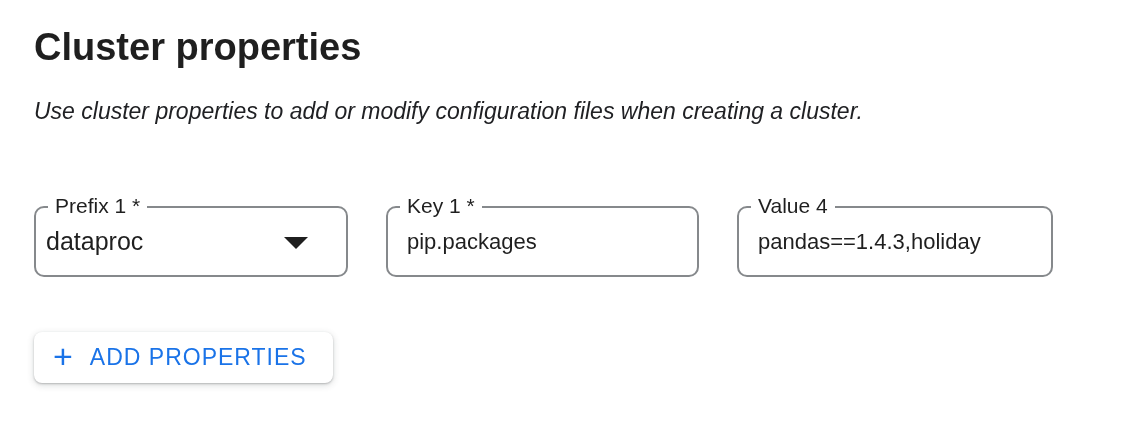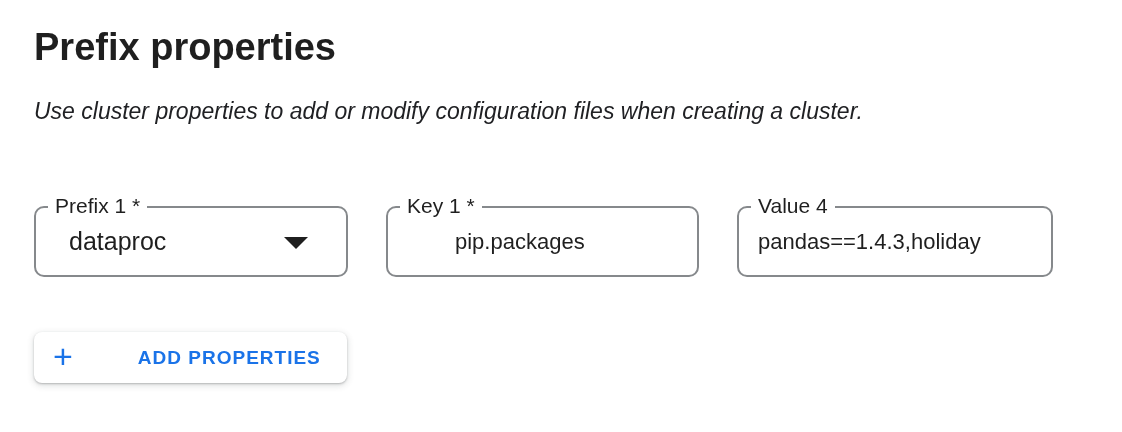--- a/index.html
+++ b/index.html
@@ -41,38 +41,38 @@
     position: relative;
     height: 71px;
     border: 2px solid #86898c;
     border-radius: 10px;
     background: #ffffff;
     box-sizing: border-box;
     display: flex;
     align-items: center;
   }
   .field-prefix { width: 314px; cursor: pointer; }
-  .field-key   { width: 313px; padding-left: 48px; }
+  .field-key   { width: 313px; }
   .field-value { width: 316px; }
   .float-label {
     position: absolute;
     top: -14px;
     left: 12px;
     background: #ffffff;
     padding: 0 7px;
     font-size: 21px;
     line-height: 24px;
     font-weight: 500;
     color: #1f1f1f;
     white-space: nowrap;
   }
   .select-value {
     font-size: 25px;
     color: #1f1f1f;
-    padding-left: 33px;
+    padding-left: 10px;
     white-space: nowrap;
   }
   .dropdown-arrow {
     position: absolute;
     right: 38px;
     top: 50%;
     margin-top: -5px;
     width: 0;
     height: 0;
     border-left: 12px solid transparent;
@@ -108,33 +108,32 @@
   }
   .add-btn .plus-glyph {
     font-size: 34px;
     font-weight: 400;
     line-height: 1;
     margin-right: 17px;
     position: relative;
     top: -2px;
   }
   .add-btn .btn-label {
-    font-size: 19px;
-    font-weight: 700;
+    font-size: 23px;
+    font-weight: 400;
     letter-spacing: 1px;
     line-height: 1;
-    margin-left: 48px;
   }
 </style>
 </head>
 <body>
 
 <div class="main">
 
-  <h1 class="page-title">Prefix properties</h1>
+  <h1 class="page-title">Cluster properties</h1>
 
   <p class="page-subtitle">Use cluster properties to add or modify configuration files when creating a cluster.</p>
 
   <div class="fields-row">
 
     <div class="field field-prefix" role="combobox">
       <span class="float-label">Prefix 1 *</span>
       <span class="select-value">dataproc</span>
       <span class="dropdown-arrow"></span>
     </div>

